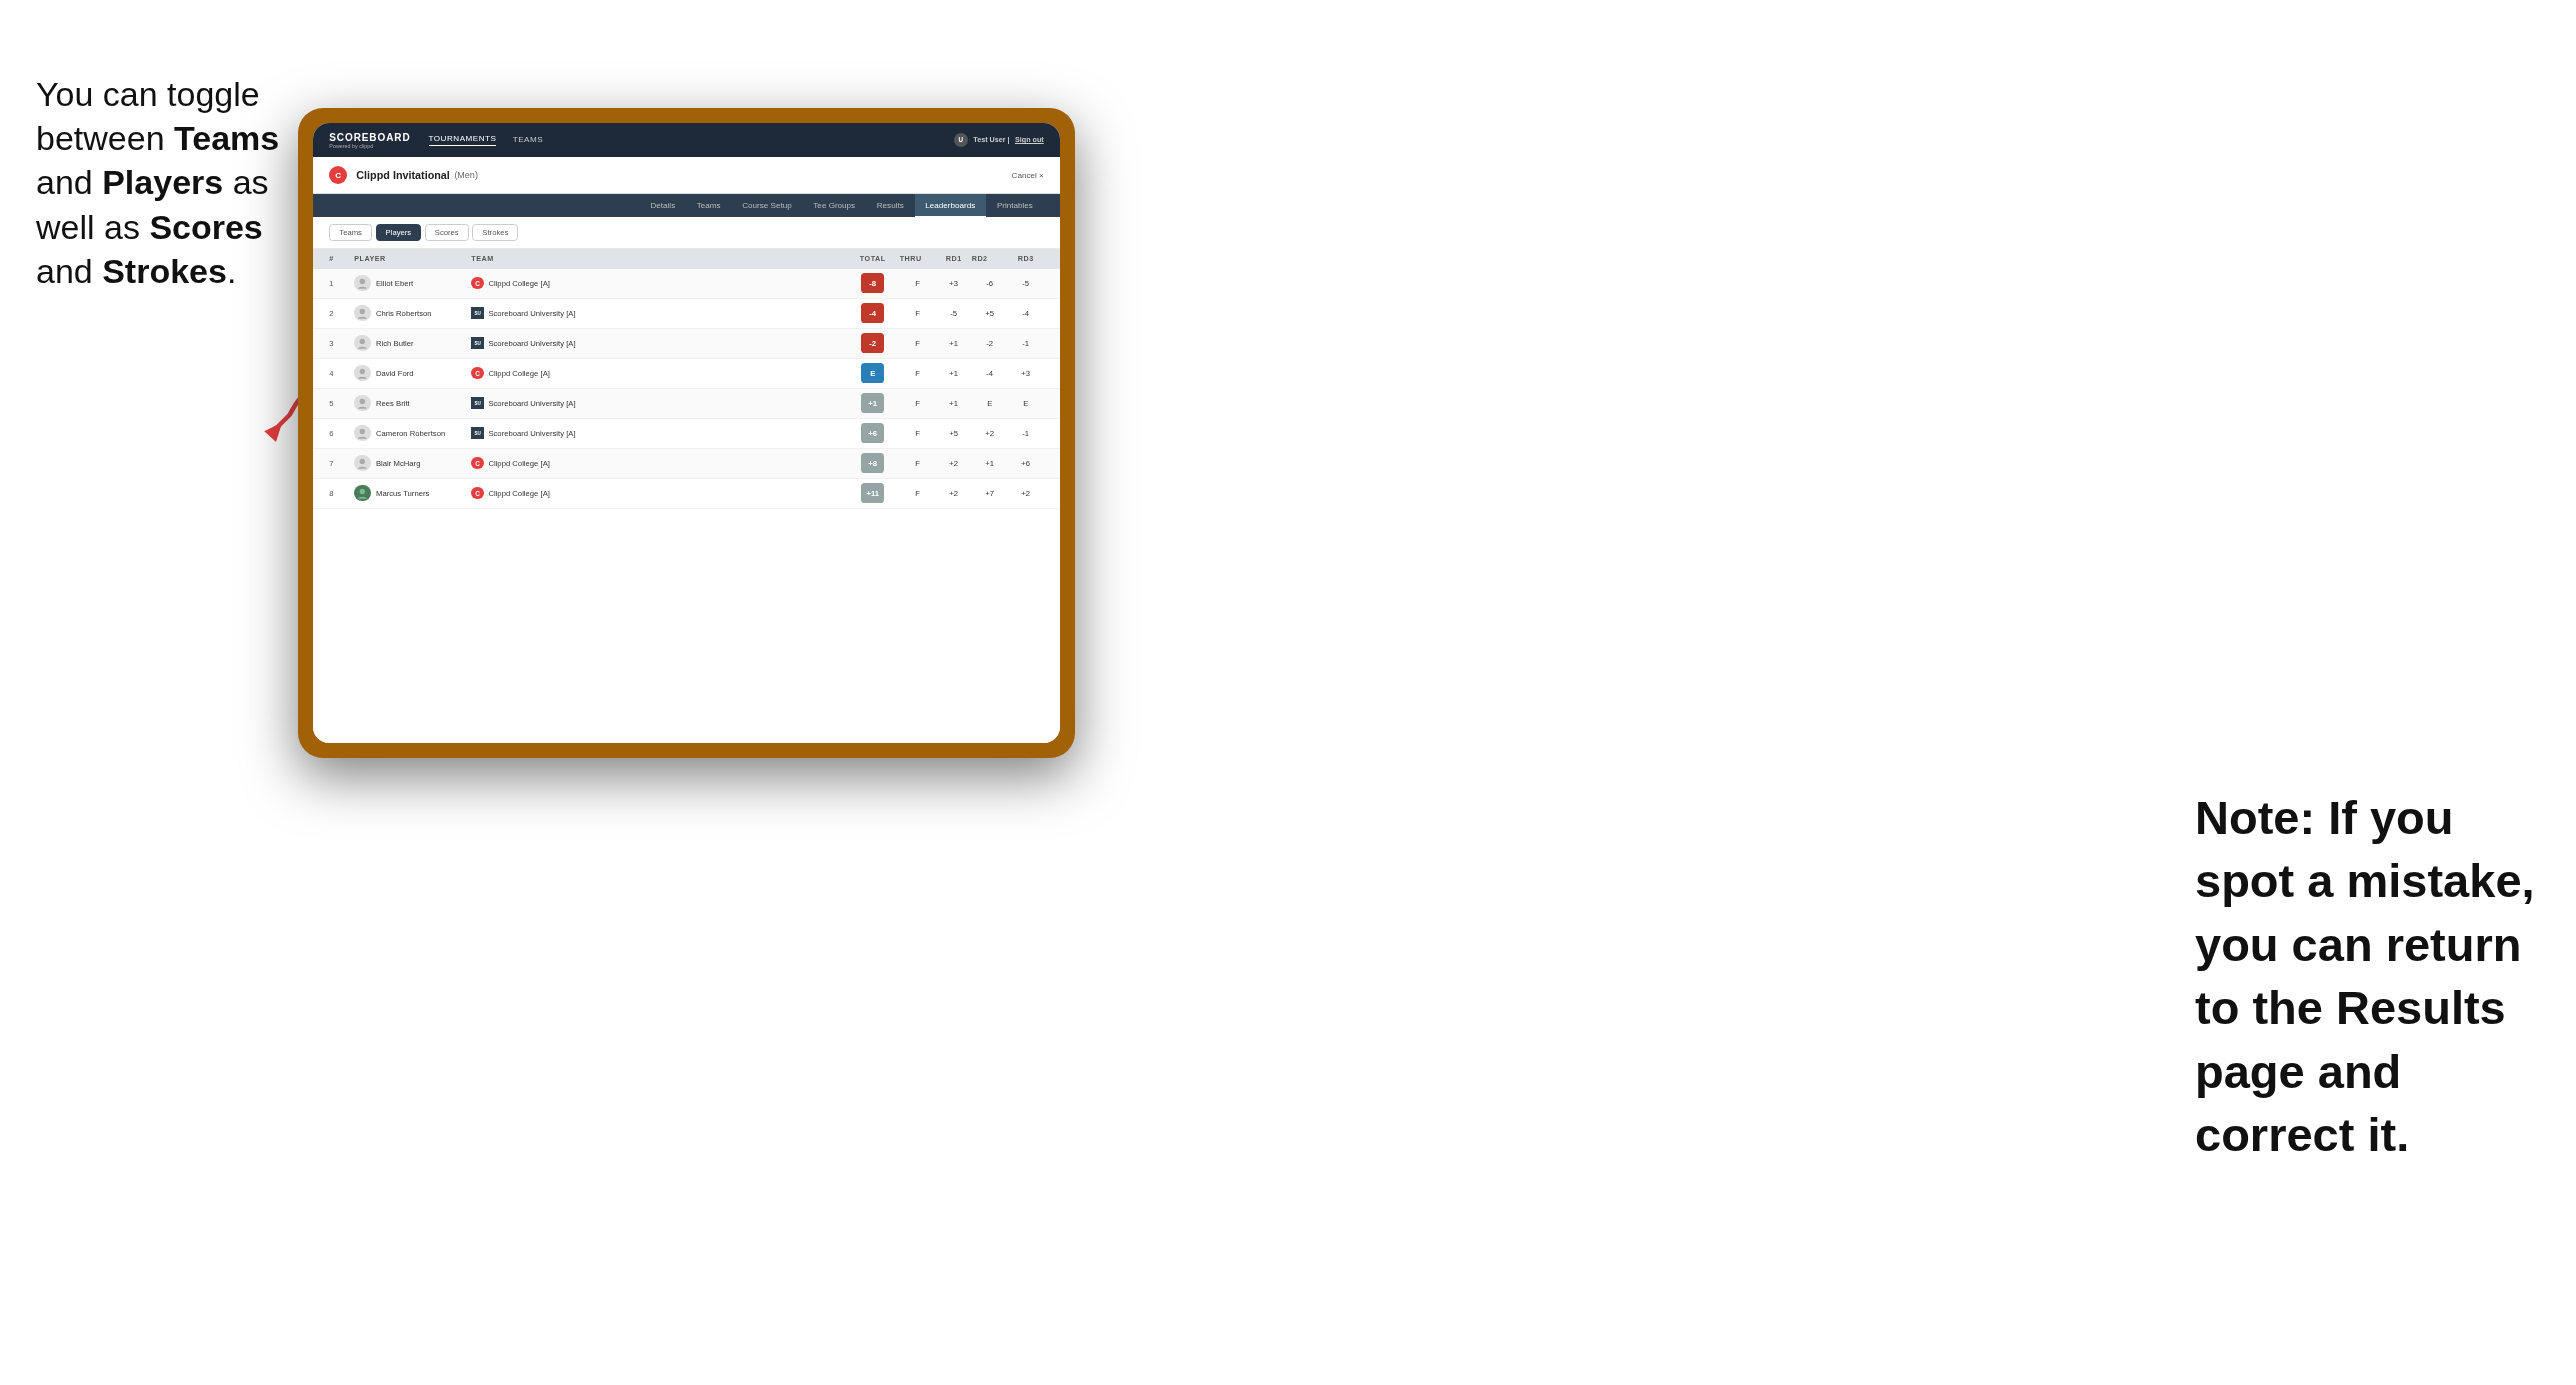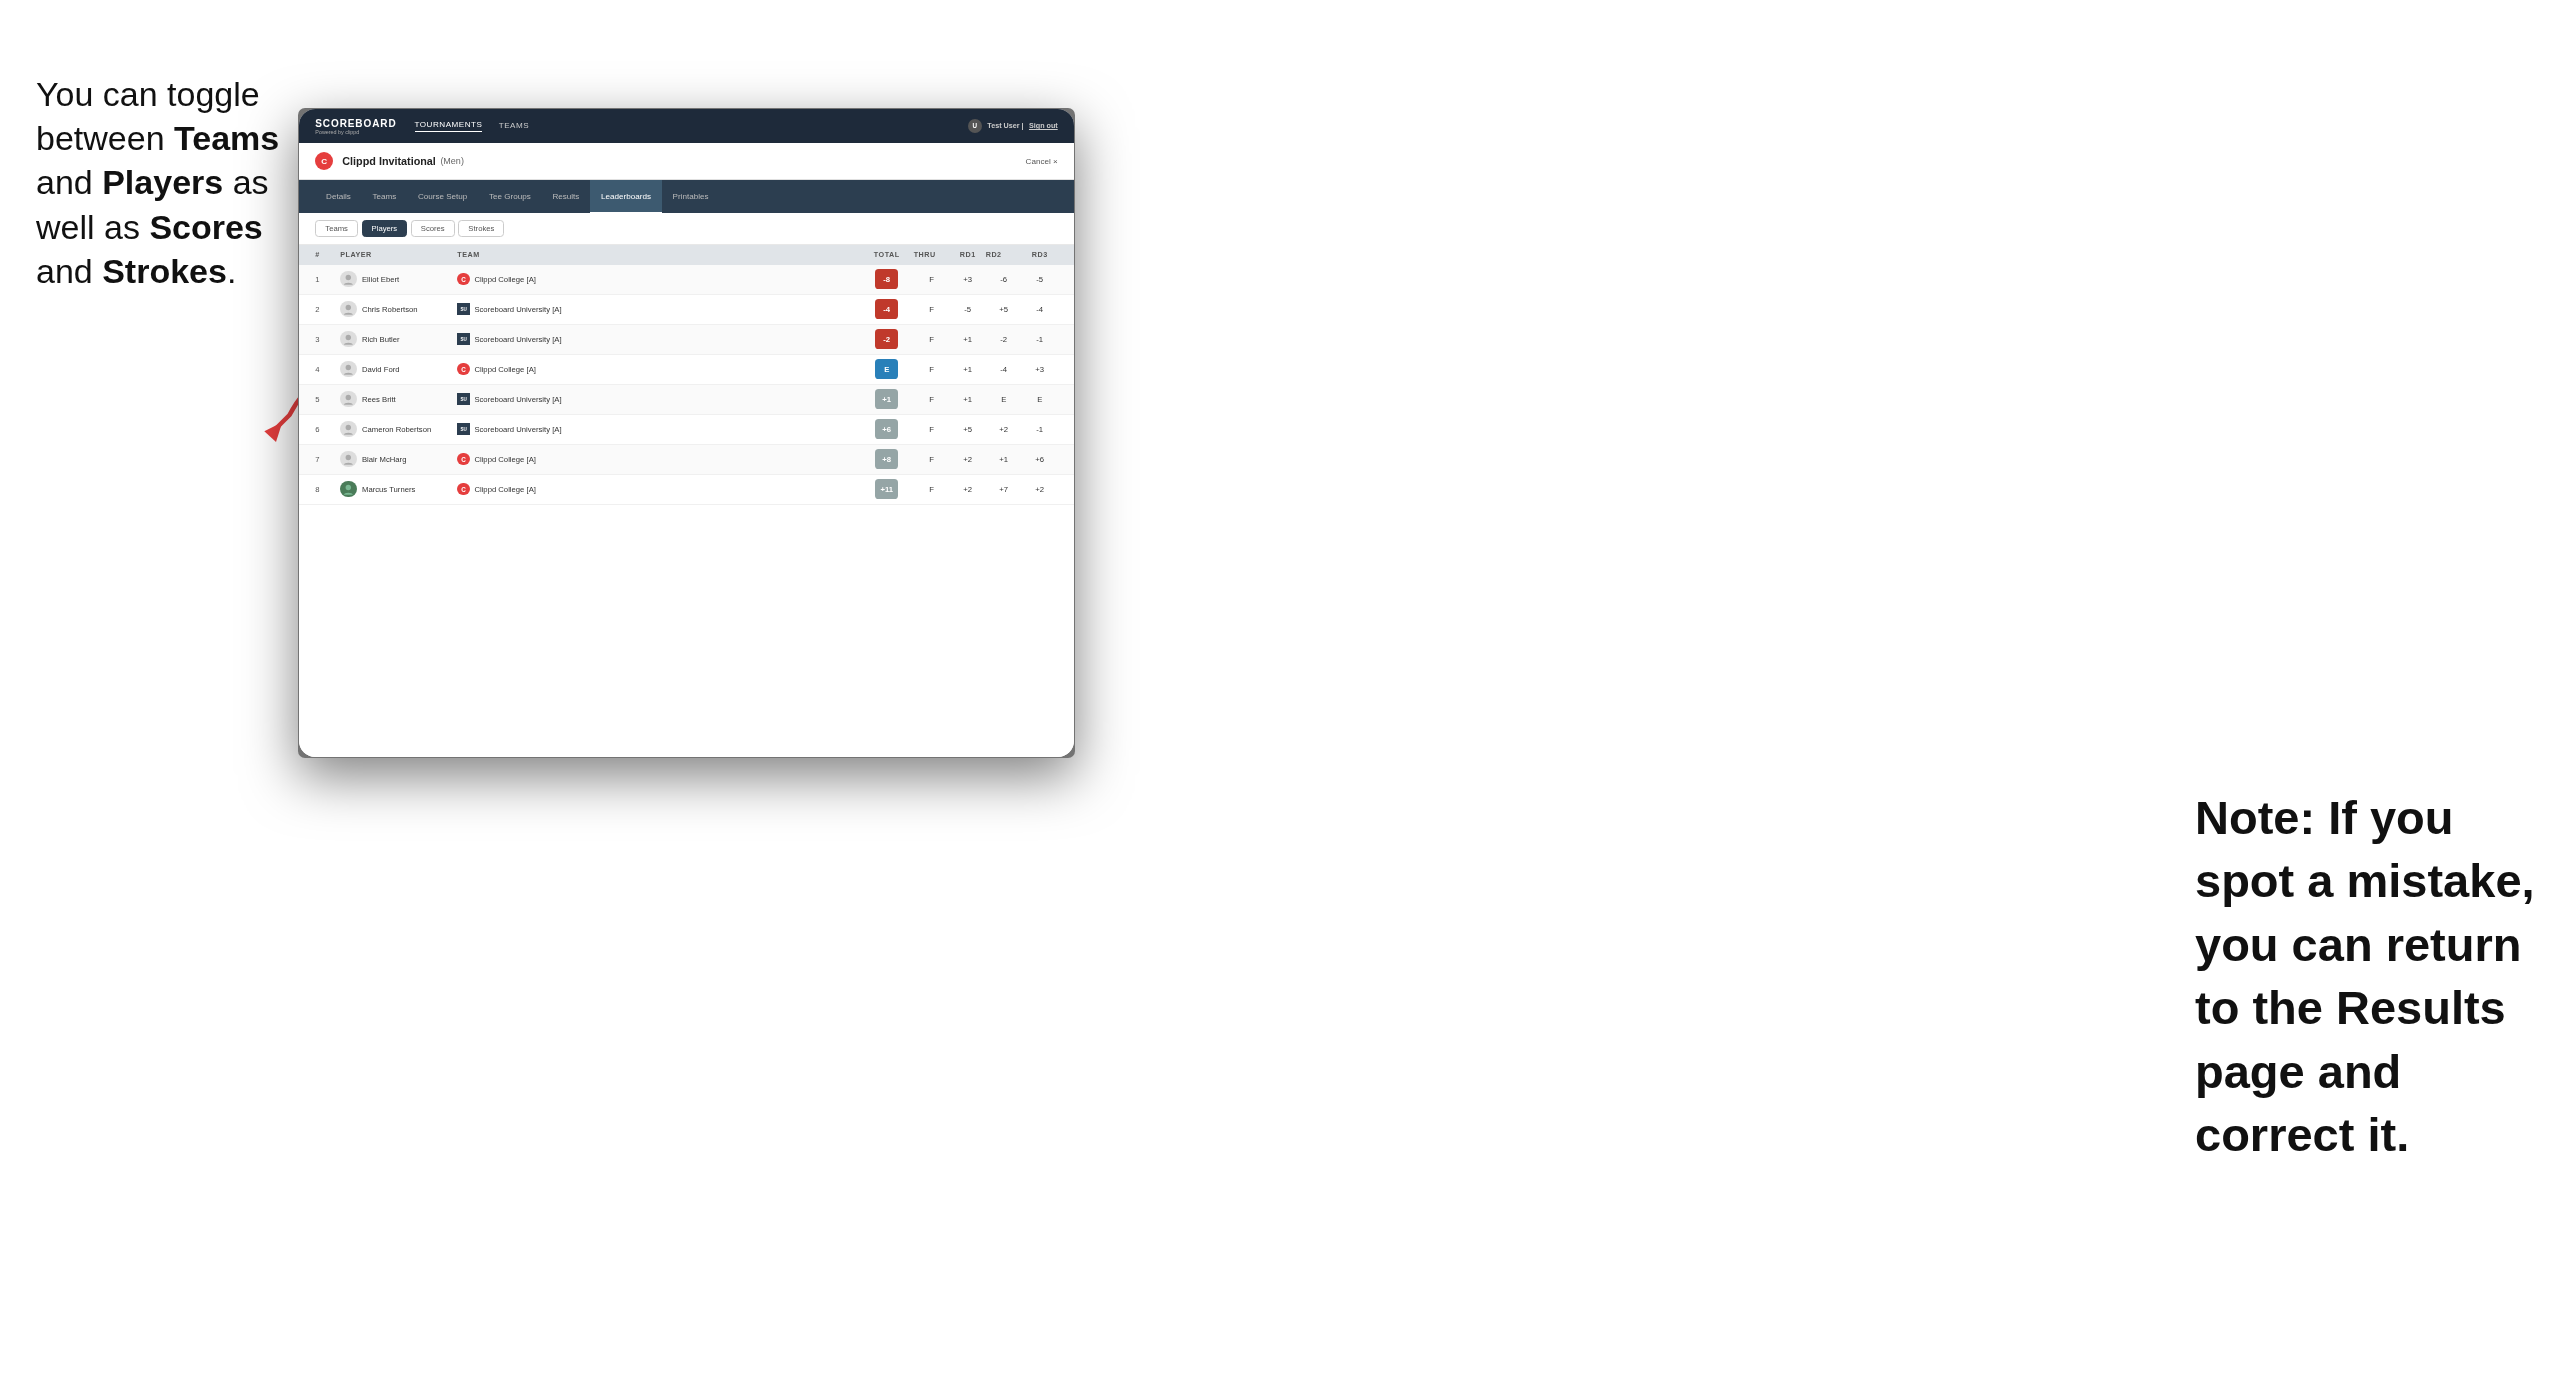--- a/index.html
+++ b/index.html
@@ -36,24 +36,24 @@
     }
     .right-annotation strong { font-weight: 800; }
 
     
     .tablet-frame {
       position: absolute;
       left: 298px;
       top: 108px;
       width: 777px;
       height: 650px;
-      background: #737373;
-      border-radius: 7px;
+      background: #a16207;
+      border-radius: 25px;
       box-shadow: 0 18px 54px rgba(0,0,0,0.5);
-      padding: 1px;
+      padding: 15px;
     }
 
     .tablet-screen {
       width: 100%;
       height: 100%;
       background: #f5f5f5;
       border-radius: 16.3px;
       overflow: hidden;
       display: flex;
       flex-direction: column;
@@ -161,22 +161,23 @@
       color: #555;
       cursor: pointer;
     }
 
     
     .tab-bar {
       background: #2c3e50;
       display: flex;
       align-items: center;
       padding: 0 16.3px;
-      height: 33px;
-      flex-shrink: 0;
+      height: 23px;
+      flex-shrink: 0;
+      justify-content: flex-end;
     }
     .tab {
       color: #bbb;
       font-size: 8.1px;
       padding: 0 10.8px;
       height: 100%;
       display: flex;
       align-items: center;
       cursor: pointer;
       text-transform: capitalize;

